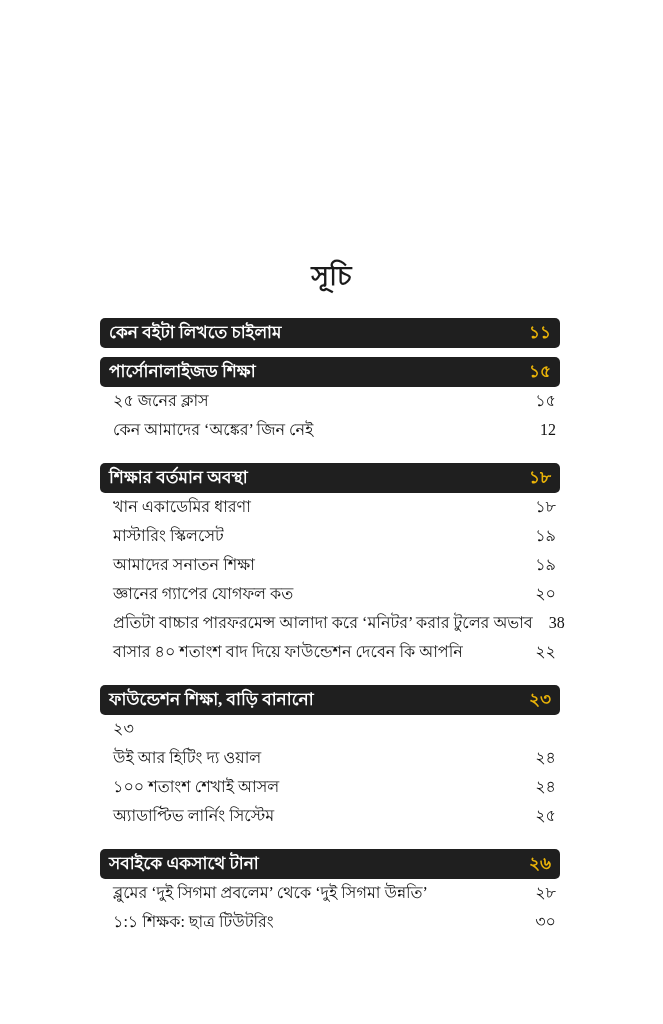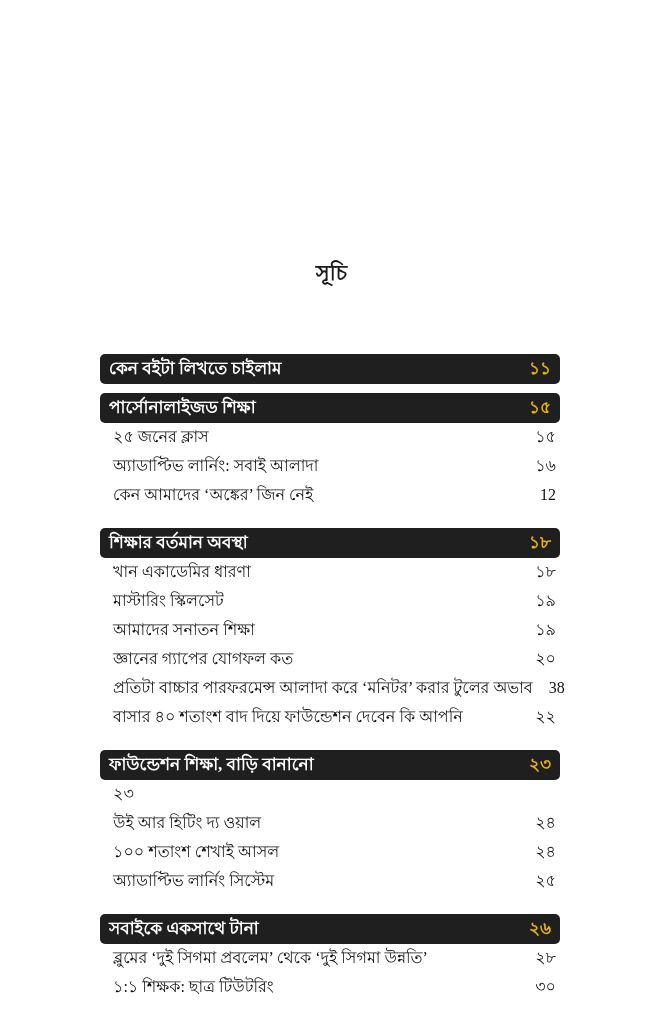--- a/index.html
+++ b/index.html
@@ -22,33 +22,32 @@
     height: 1024px;
     box-sizing: border-box;
   }
 
   .toc-title {
     position: absolute;
     left: 0;
     top: 262px;
     width: 663px;
     text-align: center;
-    font-size: 21px;
+    font-size: 27px;
     font-weight: 700;
     letter-spacing: 0.2px;
     color: #1b1b1b;
     line-height: 1.1;
   }
 
   .toc-body {
     position: absolute;
     left: 100px;
     top: 318px;
     width: 460px;
-    margin-top: 36px;
   }
 
   
   .section-bar {
     position: relative;
     background: #1f1f1f;
     border-radius: 5px;
     height: 30px;
     display: flex;
     align-items: center;
@@ -129,24 +128,20 @@
         <div class="section-bar">
           <span class="section-title">পার্সোনালাইজড শিক্ষা</span>
           <span class="section-page">১৫</span>
         </div>
         <div class="entries">
           <div class="entry">
             <span class="entry-title">২৫ জনের ক্লাস</span>
             <span class="entry-page">১৫</span>
           </div>
           <div class="entry">
-            <span class="entry-title">অ্যাডাপ্টিভ লার্নিং: সবাই আলাদা</span>
-            <span class="entry-page">১৬</span>
-          </div>
-          <div class="entry">
             <span class="entry-title">কেন আমাদের ‘অঙ্কের’ জিন নেই</span>
             <span class="entry-page">12</span>
           </div>
         </div>
         <div class="spacer-after-entries"></div>
       </div>
       <div class="block">
         <div class="section-bar">
           <span class="section-title">শিক্ষার বর্তমান অবস্থা</span>
           <span class="section-page">১৮</span>

